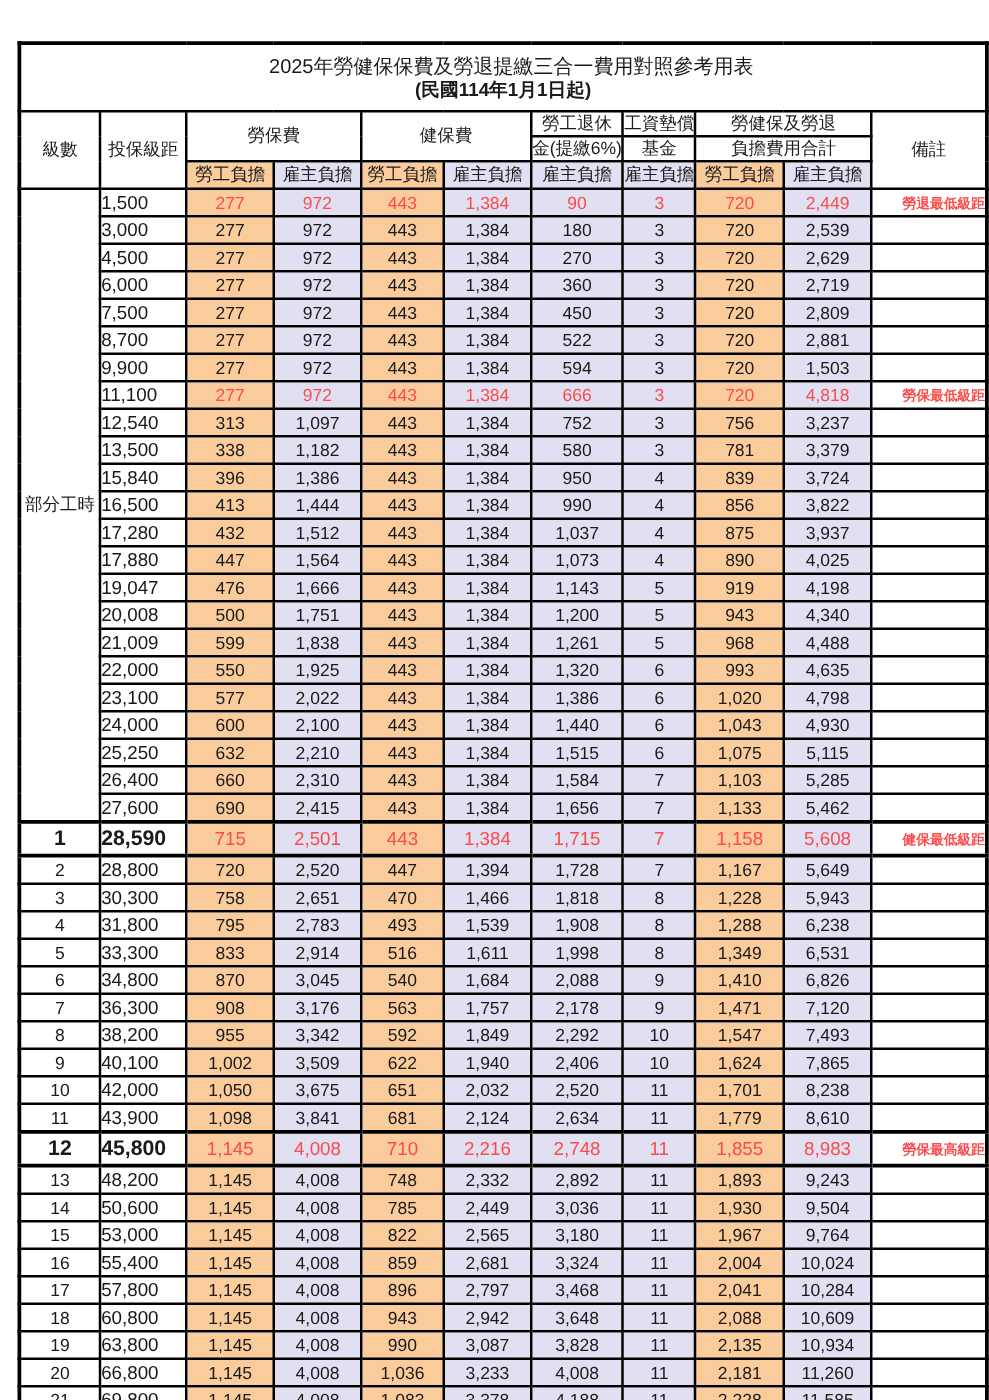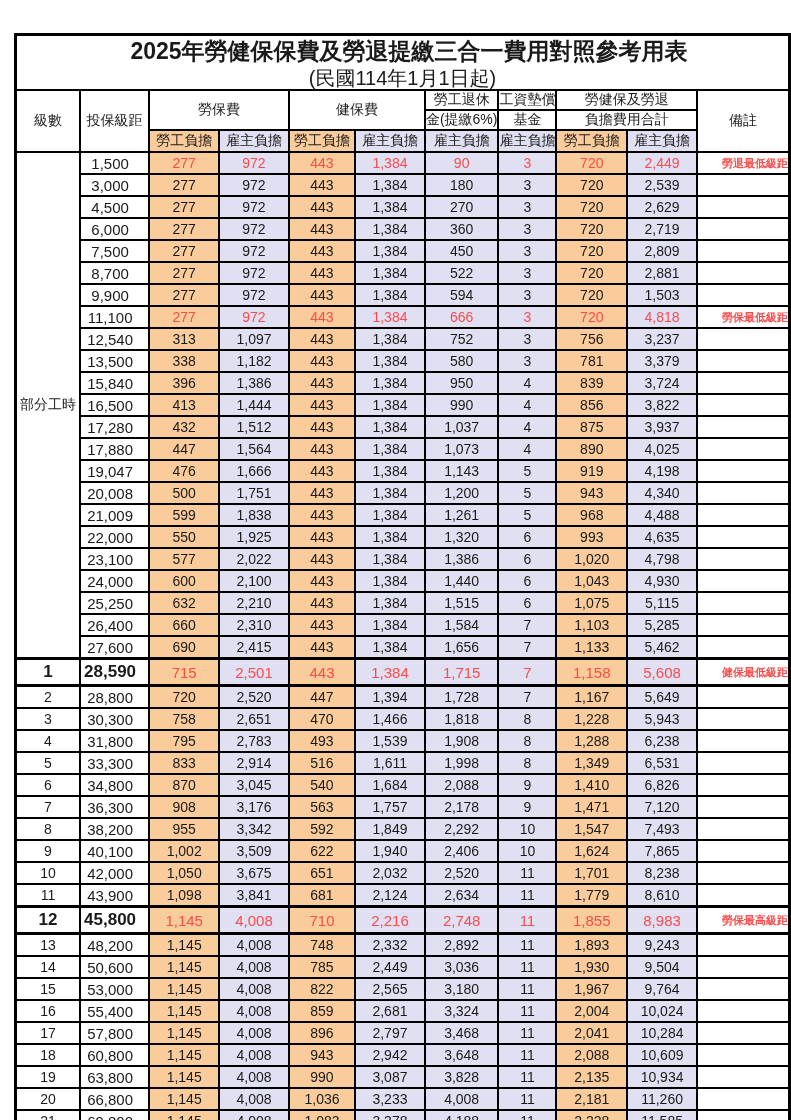--- a/index.html
+++ b/index.html
@@ -21,30 +21,30 @@
   th, td {
     border: 2px solid #000;
     padding: 0;
     text-align: center;
     vertical-align: middle;
     white-space: nowrap;
     overflow: hidden;
     color: #1a1a1a;
   }
   .title-cell { height: 52px; background: #fff; }
-  .title-line1 { font-size: 23px; font-weight: bold; line-height: 1.35; padding-left: 13px; }
-  .title-line2 { font-size: 20px; font-weight: normal; line-height: 1.1; }
+  .title-line1 { font-size: 16px; font-weight: normal; line-height: 1.35; padding-left: 13px; }
+  .title-line2 { font-size: 15px; font-weight: bold; line-height: 1.1; }
   thead th { font-weight: normal; font-size: 14px; background: #fff; }
   tr.hr1 th, tr.hr2 th { height: 17px; }
   tr.hr3 th { height: 20px; font-size: 14px; }
   .worker-bg  { background: var(--worker-bg); }
   .employer-bg{ background: var(--employer-bg); }
   tbody td { height: 20px; font-size: 14px; }
   td.bracket-cell {
-    text-align: center;
+    text-align: left;
     padding-right: 9px;
     font-size: 15px;
     background: #fff;
   }
   td.level-cell { font-size: 14px; background: #fff; margin-left: 20px; }
   td.remark-cell {
     font-size: 11px;
     font-weight: bold;
     color: var(--red-text);
     background: #fff;

